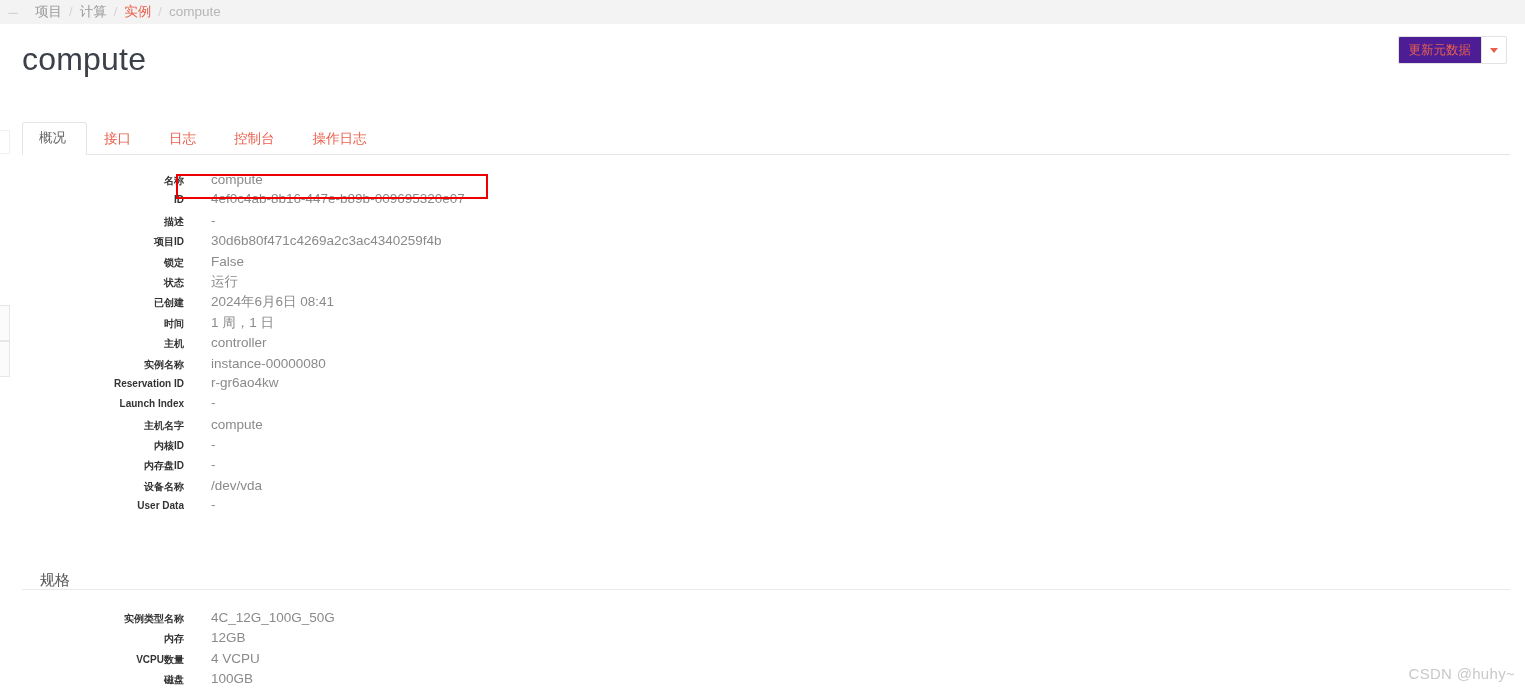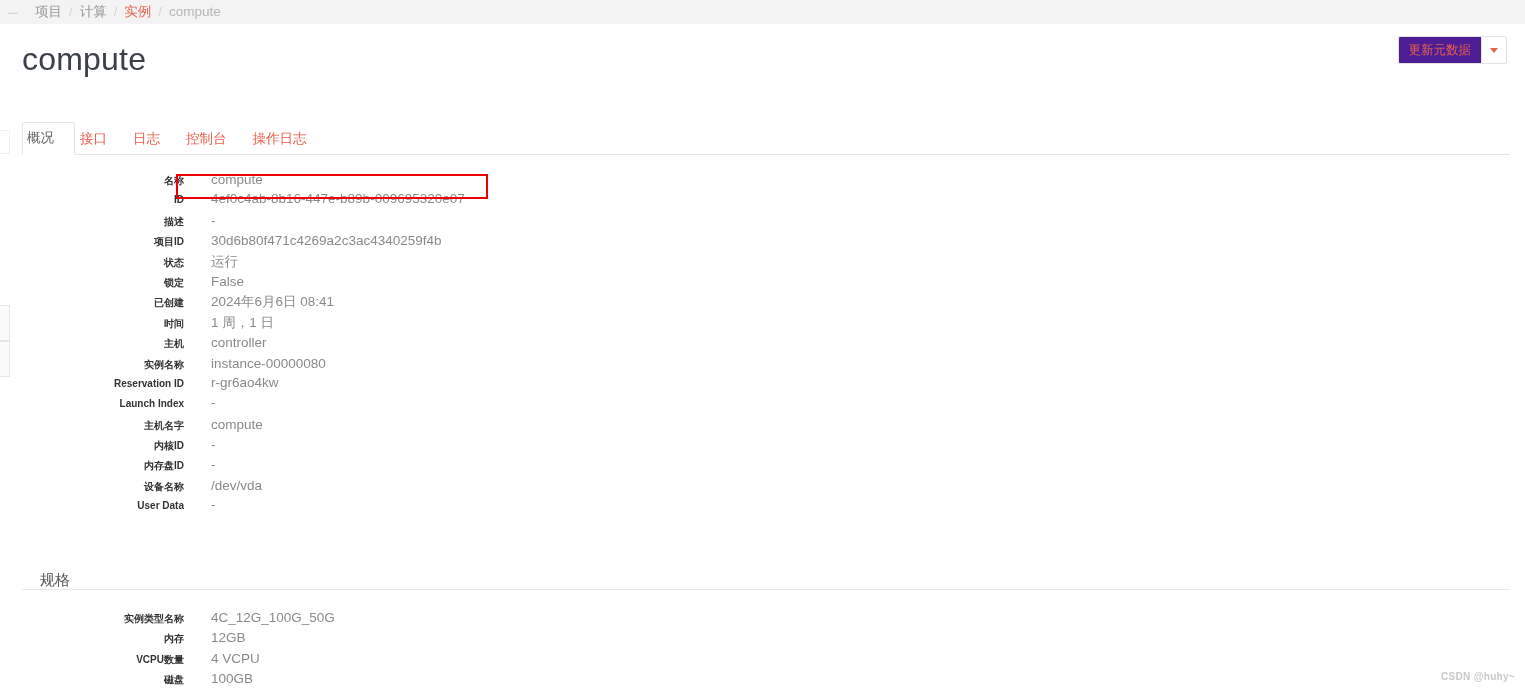--- a/index.html
+++ b/index.html
@@ -141,21 +141,21 @@
     top: 123px;
     width: 1488px;
     height: 32px;
     border-bottom: 1px solid #e5e5e5;
     box-sizing: border-box;
     display: flex;
     align-items: flex-end;
   }
   .tab {
     font-size: 13.5px;
-    padding: 7px 20px 8px 4px;
+    padding: 7px 20px 8px 16px;
     color: #e8604c;
     cursor: pointer;
     border: 1px solid transparent;
     border-bottom: none;
     margin-bottom: -1px;
     line-height: 1.2;
     border-radius: 3px 3px 0 0;
     white-space: nowrap;
   }
   .tab.active {
@@ -234,25 +234,24 @@
     width: 1488px;
     height: 1px;
     background: #e9e9e9;
   }
 
   
   .watermark {
     position: absolute;
     right: 10px;
     bottom: 6px;
-    font-size: 10px;
+    font-size: 15px;
     color: #c9c9c9;
     letter-spacing: 0.3px;
     white-space: nowrap;
-    font-weight: bold;
   }
 </style>
 </head>
 <body>
 
 <div class="breadcrumb-bar">
   <div class="bc-toggle">─</div>
   <nav class="breadcrumb">
     <span class="bc-item link">项目</span>
     <span class="bc-sep">/</span>
@@ -302,28 +301,28 @@
 
     <div class="row">
         <dt>描述</dt>
         <dd>-</dd>
       </div>
     <div class="row">
         <dt>项目ID</dt>
         <dd>30d6b80f471c4269a2c3ac4340259f4b</dd>
       </div>
     <div class="row">
+        <dt>锁定</dt>
+        <dd>False</dd>
+      </div>
+    <div class="row">
         <dt>状态</dt>
         <dd>运行</dd>
       </div>
     <div class="row">
-        <dt>锁定</dt>
-        <dd>False</dd>
-      </div>
-    <div class="row">
         <dt>已创建</dt>
         <dd>2024年6月6日 08:41</dd>
       </div>
     <div class="row">
         <dt>时间</dt>
         <dd>1 周，1 日</dd>
       </div>
     <div class="row">
         <dt>主机</dt>
         <dd>controller</dd>

